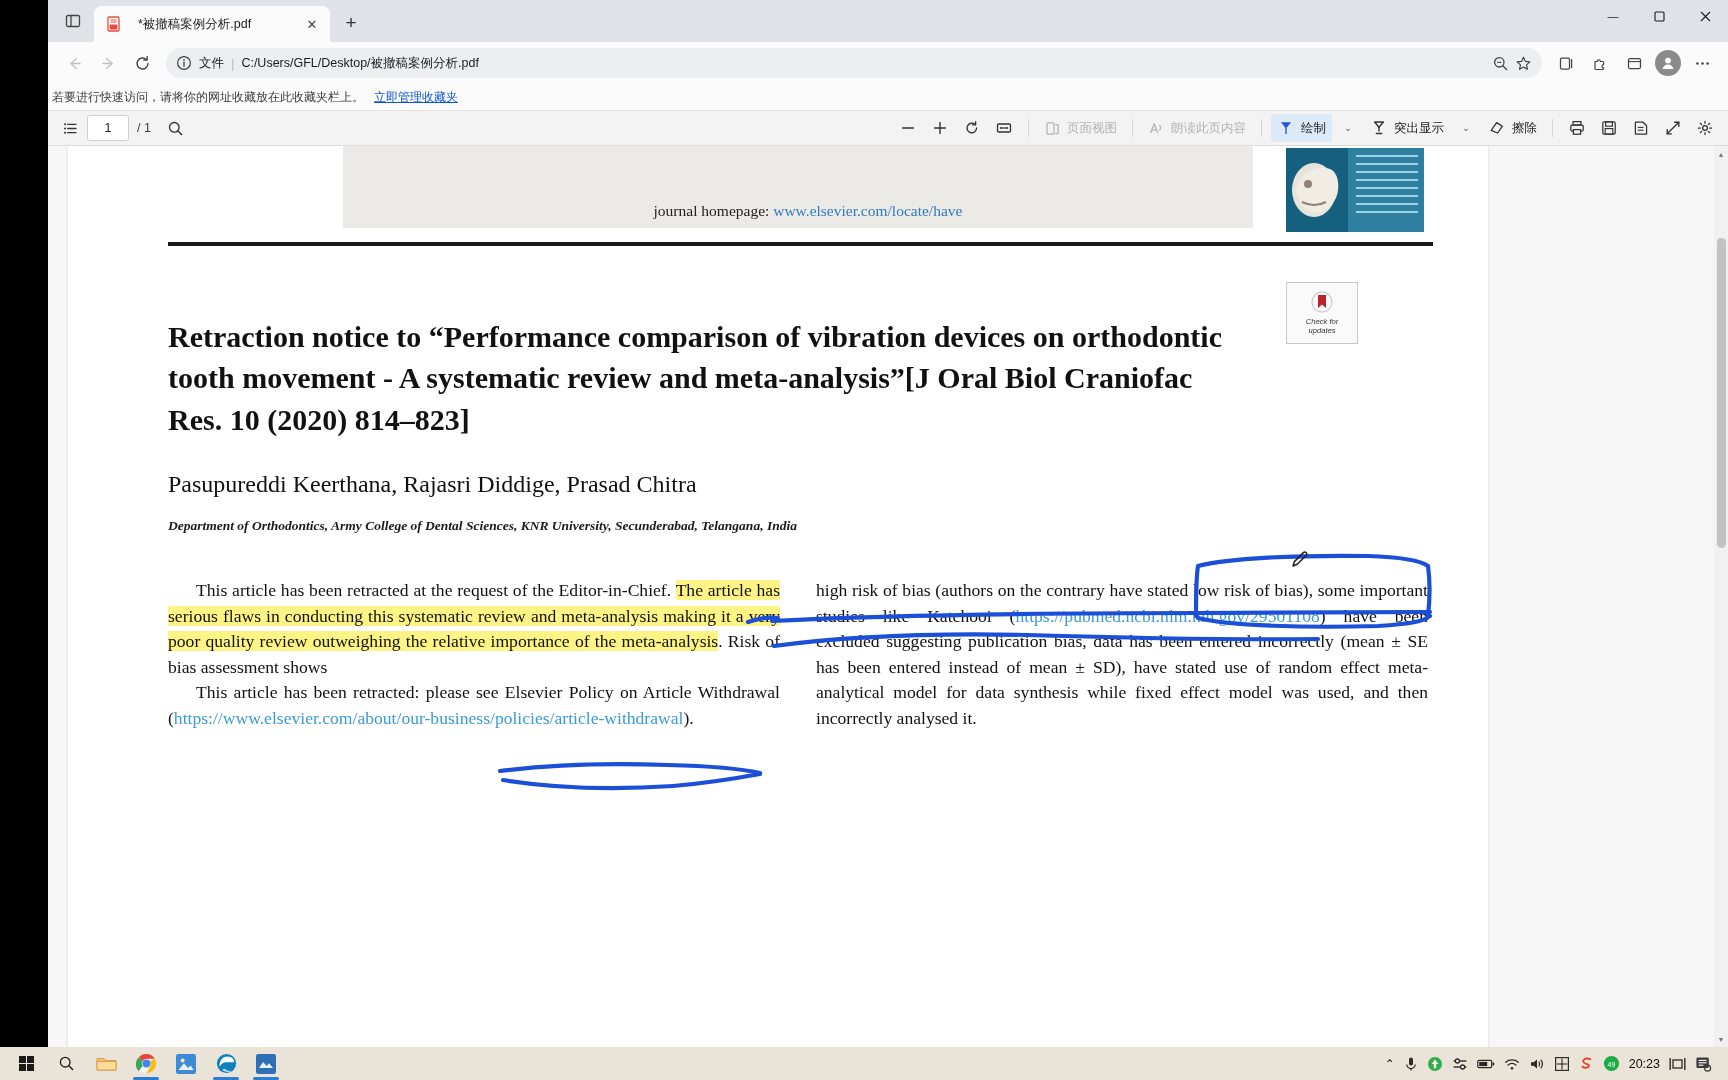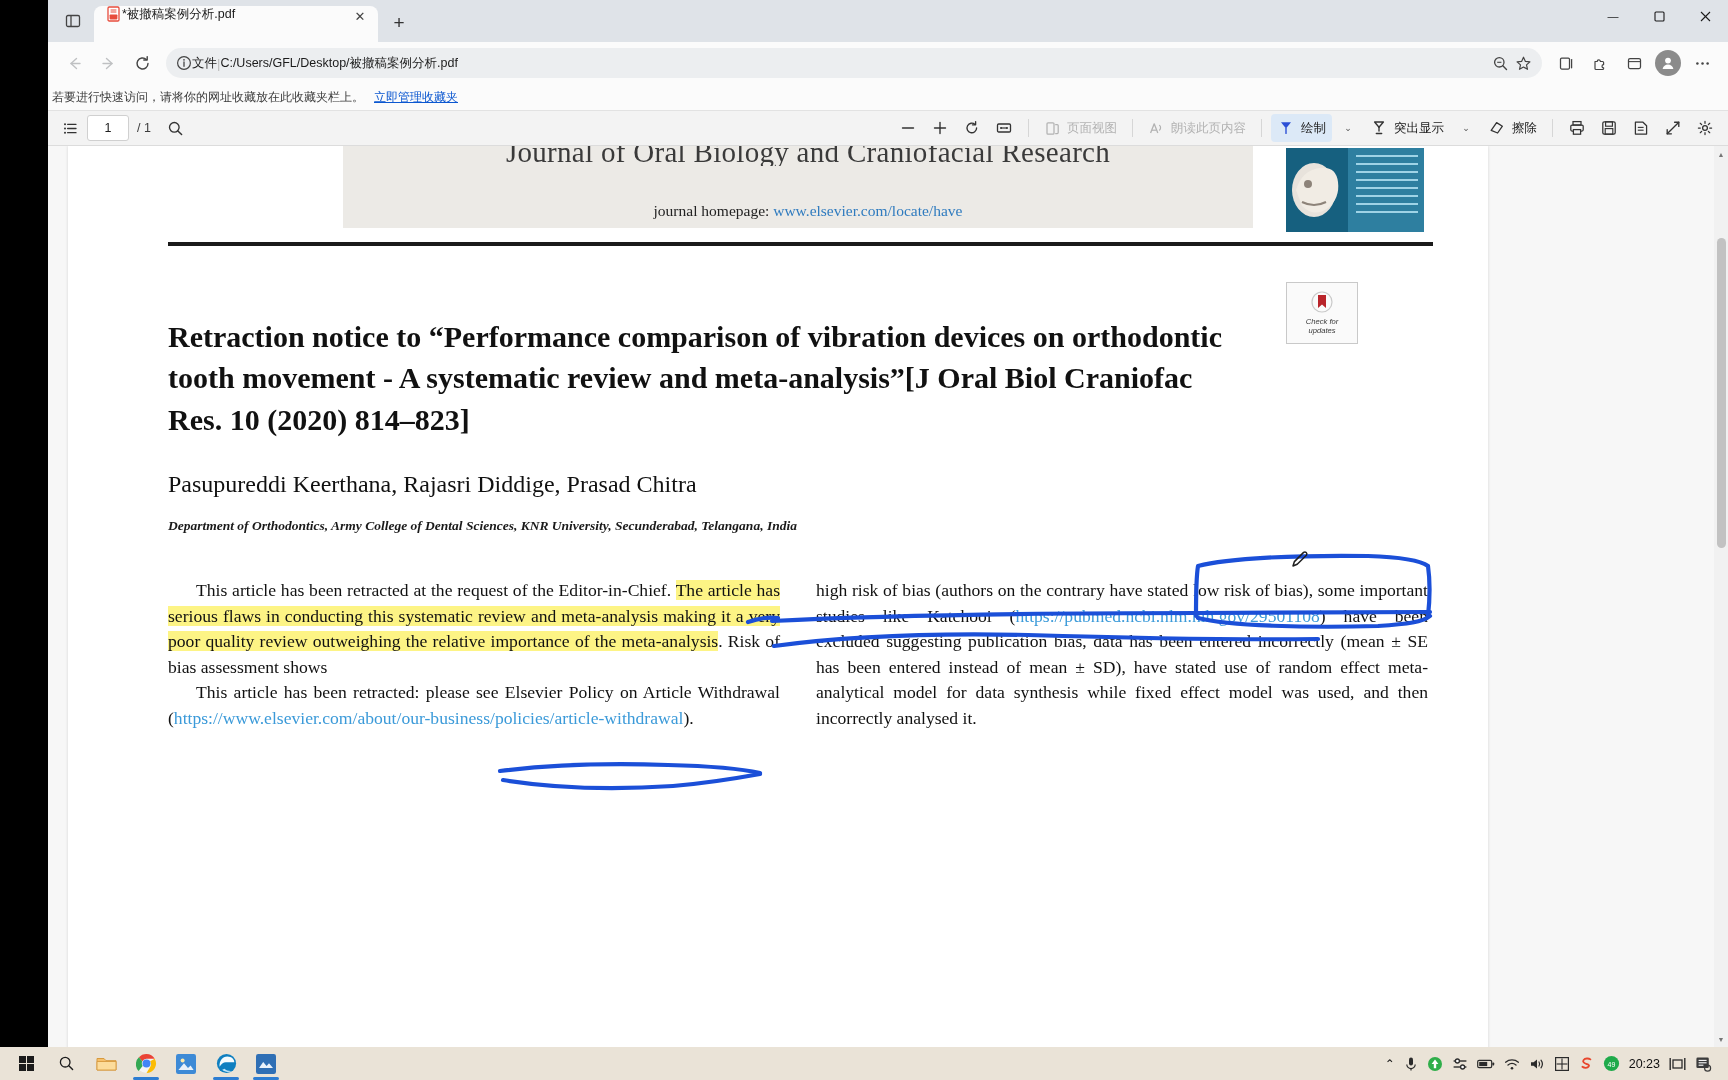--- a/index.html
+++ b/index.html
@@ -21,23 +21,23 @@
     position:relative; height:42px; background:#dfe3e8;
     display:flex; align-items:flex-end;
   }
   .tabs-side-btn {
     width:34px; height:34px; margin:0 4px 4px 8px;
     display:flex; align-items:center; justify-content:center;
     border-radius:4px;
   }
   .tabs-side-btn svg { display:block; }
   .tab {
-    height:36px; width:284px; background:#fbfbfb;
+    height:36px; width:236px; background:#fbfbfb;
     border-radius:8px 8px 0 0;
-    display:flex; align-items:flex-start; padding:0 8px 0 12px; gap:0;
+    display:flex; align-items:center; padding:0 8px 0 12px; gap:16px;
     position:relative;
   }
   .tab-favicon { width:16px; height:16px; flex:none; }
   .tab-title {
     font-size:12.5px; color:#1b1b1b; white-space:nowrap;
     overflow:hidden; text-overflow:ellipsis; flex:1;
   }
   .tab-close {
     width:20px; height:20px; flex:none; border-radius:3px;
     display:flex; align-items:center; justify-content:center;
@@ -62,21 +62,21 @@
     padding:0 10px; gap:2px;
   }
   .nav-icon {
     width:32px; height:32px; border-radius:4px;
     display:flex; align-items:center; justify-content:center;
     color:#5f6368;
   }
   .nav-icon.disabled { opacity:.38; }
   .omnibox {
     flex:1; height:30px; background:#eceef0; border-radius:15px;
-    display:flex; align-items:center; padding:12px 10px; margin:0 6px;
+    display:flex; align-items:center; padding:12px 10px; gap:7px; margin:0 6px;
     min-width:0;
   }
   .omni-info { width:16px; height:16px; flex:none; color:#444; }
   .omni-filelabel { font-size:12.5px; color:#1b1b1b; white-space:nowrap; }
   .omni-sep { color:#bbb; font-size:13px; }
   .omni-url {
     font-size:12.5px; color:#1b1b1b; white-space:nowrap;
     overflow:hidden; text-overflow:ellipsis;
   }
   .omni-right { margin-left:auto; display:flex; gap:6px; align-items:center; }
@@ -502,21 +502,20 @@
         <path d="M9 2.4v1.9M9 13.7v1.9M2.4 9h1.9M13.7 9h1.9M4.3 4.3l1.35 1.35M12.35 12.35l1.35 1.35M13.7 4.3l-1.35 1.35M5.65 12.35L4.3 13.7" stroke="#333" stroke-width="1.25" stroke-linecap="round"></path>
       </svg>
     </div>
   </div>
 
   <div class="viewer">
     <div class="page">
 
       <div class="jhead">
         <div class="jhead-band"></div>
-        <div class="jtitle">Journal of Oral Biology and Craniofacial Research</div>
         <div class="jhome">
           <span>journal homepage:</span>
           <a href="#">www.elsevier.com/locate/have</a>
         </div>
         <div class="journal-cover">
           <svg width="138" height="84" viewBox="0 0 138 84">
             <rect width="138" height="84" fill="#16607f"></rect>
             <rect x="62" y="0" width="76" height="84" fill="#2e7fa0"></rect>
             <g stroke="#9fd3e6" stroke-width="2">
               <line x1="70" y1="8" x2="132" y2="8"></line>

